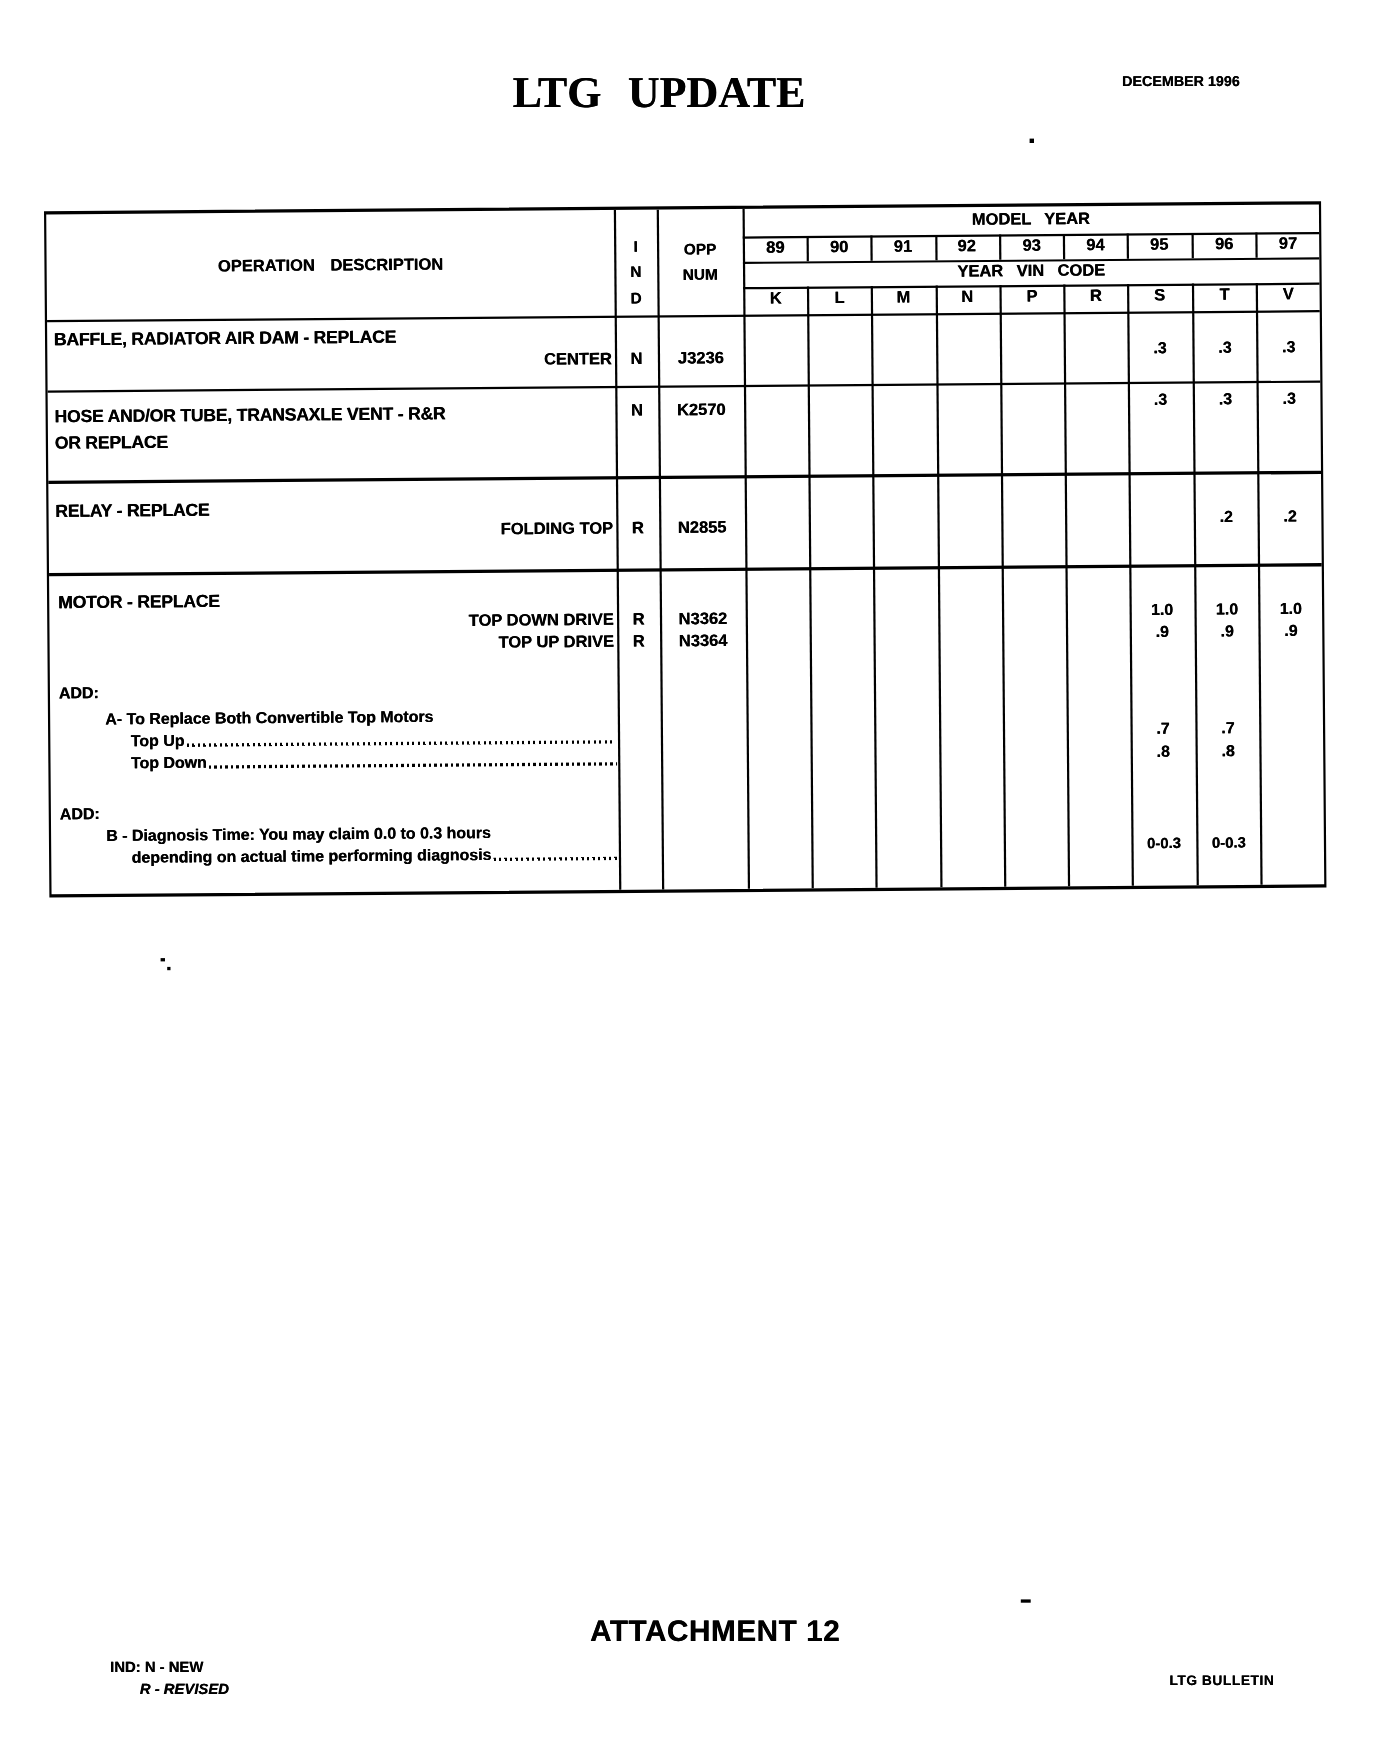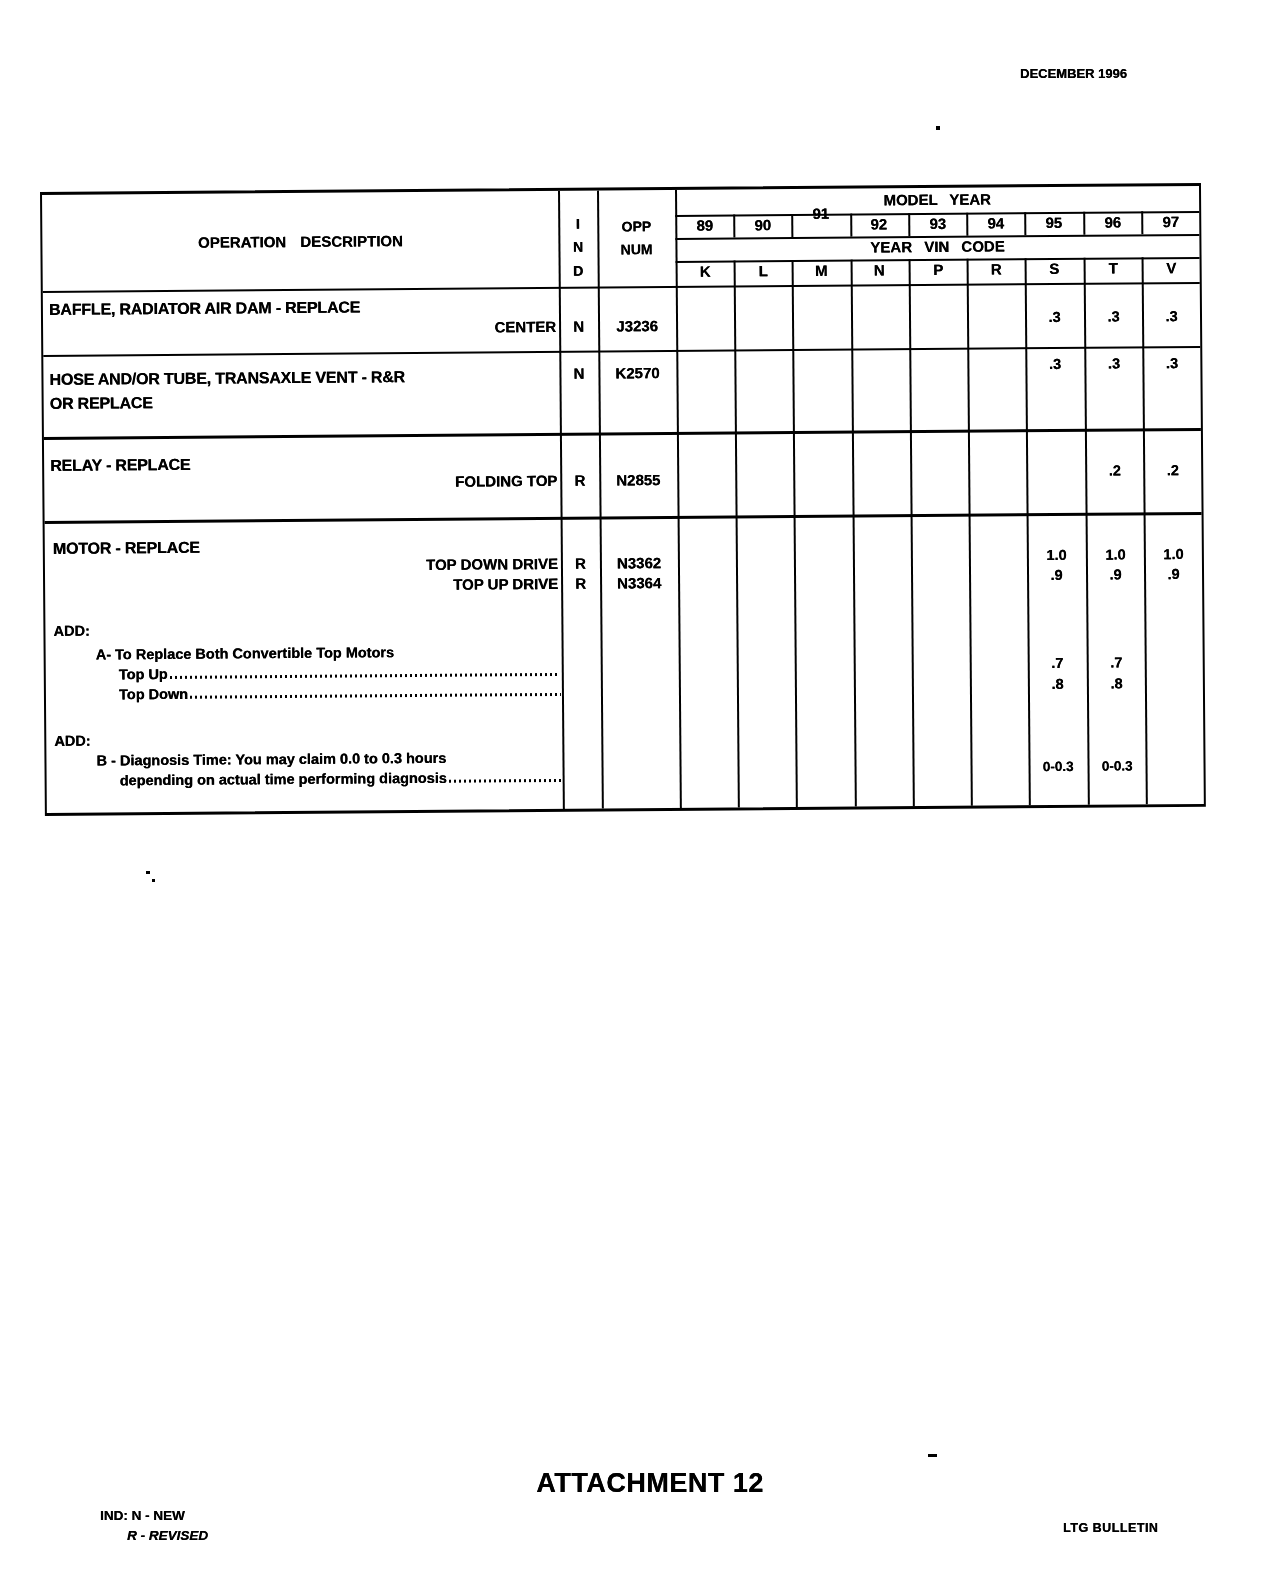--- a/index.html
+++ b/index.html
@@ -29,20 +29,21 @@
   .leader-row .lbl{font-weight:bold;font-size:14.5px;white-space:nowrap;text-shadow:0.3px 0 0 #000;}
   .leader-row .dots{flex:1;height:3px;margin:0 0 3px 2px;
     background-image:repeating-linear-gradient(to right,#000 0 2px,transparent 2px 5px);}
   .art{position:absolute;background:#000;}
 </style>
 </head>
 <body>
 
 <div class="sheet">
 
+  <div class="tx serif ctr" style="left:397px;top:60px;width:404px;font-size:40px;word-spacing:14px;">LTG UPDATE</div>
   <div class="tx" style="left:1020px;top:66px;font-size:13px;">DECEMBER 1996</div>
   <div class="art" style="left:936px;top:126px;width:4px;height:4px;"></div>
 
   <div class="doc-table">
 
     <div class="vl" style="left:516px;top:0;height:618px;"></div>
     <div class="vl" style="left:555px;top:0;height:618px;"></div>
     <div class="vl" style="left:633px;top:0;height:618px;"></div>
     <div class="vl" style="left:691px;top:25px;height:23px;"></div>
     <div class="vl" style="left:749px;top:25px;height:23px;"></div>
@@ -71,21 +72,21 @@
 
     <div class="tx ctr" style="left:0;top:40px;width:516px;font-size:15px;word-spacing:10px;">OPERATION DESCRIPTION</div>
     <div class="tx indcell" style="top:25px;font-size:14px;">I</div>
     <div class="tx indcell" style="top:48px;font-size:14px;">N</div>
     <div class="tx indcell" style="top:72px;font-size:14px;">D</div>
     <div class="tx oppcell" style="top:28px;font-size:14px;">OPP</div>
     <div class="tx oppcell" style="top:51px;font-size:14px;">NUM</div>
     <div class="tx ctr" style="left:633px;top:3px;width:524px;font-size:15px;word-spacing:8px;">MODEL YEAR</div>
     <div class="num" style="left:633px;top:27px;font-size:15px;">89</div>
     <div class="num" style="left:691px;top:27px;font-size:15px;">90</div>
-    <div class="num" style="left:749px;top:16px;font-size:15px;">91</div>
+    <div class="num" style="left:749px;top:27px;font-size:15px;">91</div>
     <div class="num" style="left:807px;top:27px;font-size:15px;">92</div>
     <div class="num" style="left:866px;top:27px;font-size:15px;">93</div>
     <div class="num" style="left:924px;top:27px;font-size:15px;">94</div>
     <div class="num" style="left:982px;top:27px;font-size:15px;">95</div>
     <div class="num" style="left:1041px;top:27px;font-size:15px;">96</div>
     <div class="num" style="left:1099px;top:27px;font-size:15px;text-align:center;">97</div>
     <div class="tx ctr" style="left:633px;top:50px;width:524px;font-size:15px;word-spacing:8px;">YEAR VIN CODE</div>
     <div class="num" style="left:633px;top:73px;font-size:15px;">K</div>
     <div class="num" style="left:691px;top:73px;font-size:15px;">L</div>
     <div class="num" style="left:749px;top:73px;font-size:15px;">M</div>

